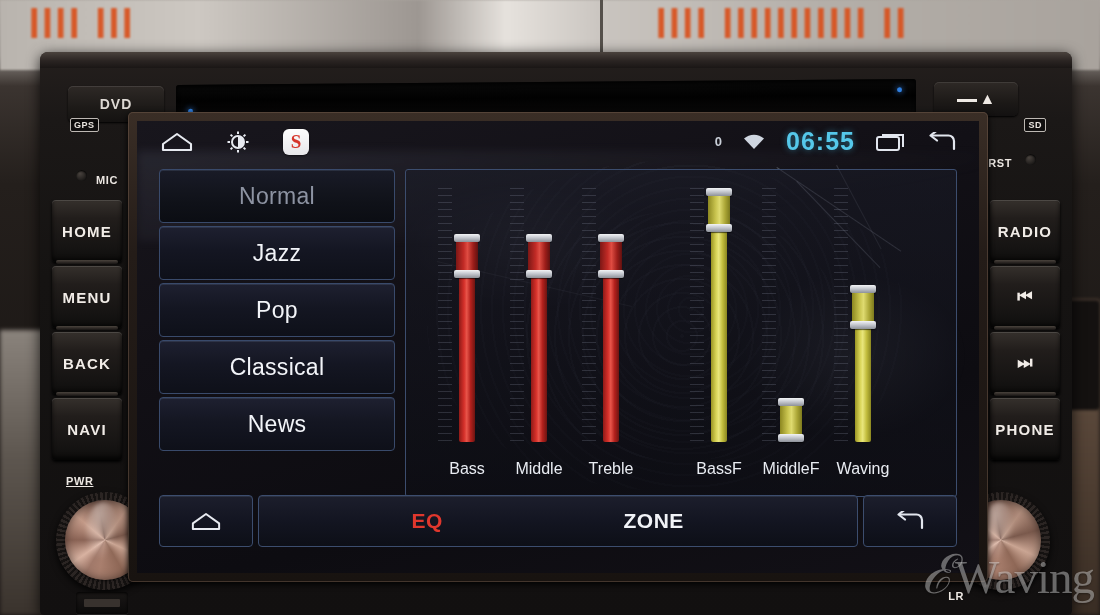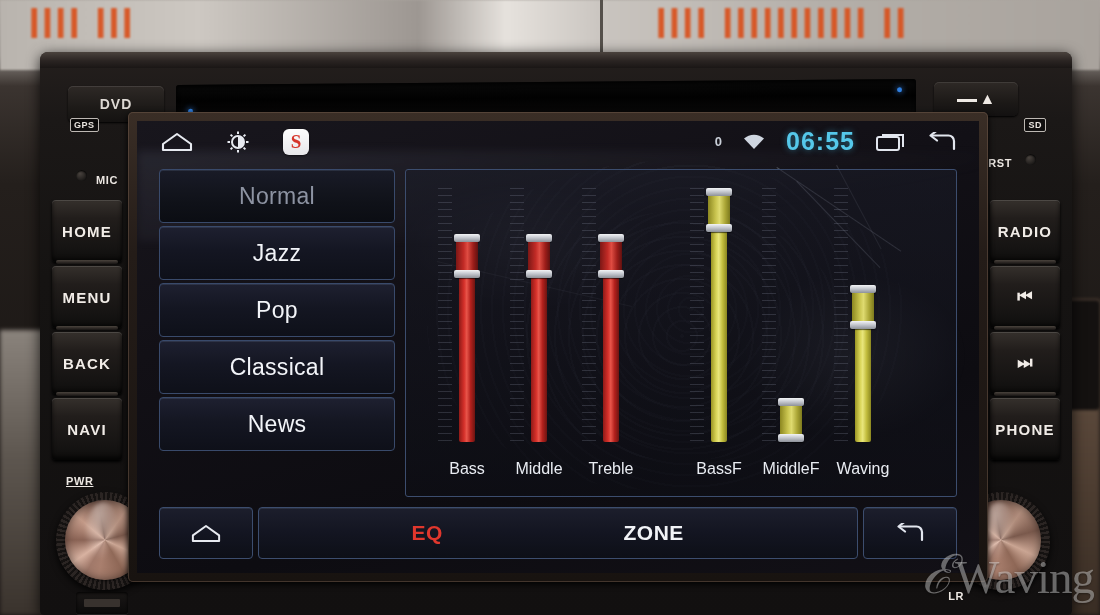--- a/index.html
+++ b/index.html
@@ -237,21 +237,21 @@
     position:absolute;left:2px;top:8px;bottom:8px;width:22px;
   }
   .thumb .body.red{background:linear-gradient(90deg,#7c1715 0%,#c22b26 35%,#df4c42 52%,#9d1e1a 78%,#611110 100%);}
   .thumb .body.yellow{background:linear-gradient(90deg,#8c8720 0%,#c9c44f 35%,#dfdb70 52%,#aba636 78%,#7d7a1d 100%);}
   .slabel{
     position:absolute;bottom:18px;text-align:center;color:#e9ecf2;font-size:16px;white-space:nowrap;
     transform:translateX(-50%);
   }
 
   
-  #botnav{position:absolute;left:22px;bottom:14px;width:798px;height:52px;display:flex;gap:5px;}
+  #botnav{position:absolute;left:22px;bottom:26px;width:798px;height:52px;display:flex;gap:5px;}
   .navbtn{
     border:1px solid #3c4d6e;border-radius:4px;
     background:linear-gradient(180deg,#1c1e2c 0%,#131521 50%,#0d0f17 100%);
     display:flex;align-items:center;justify-content:center;
     box-shadow:inset 0 1px 0 rgba(150,175,220,.13);
   }
   .navbtn.small{width:92px;}
   .navbtn.wide{flex:1;position:relative;}
   .nav-eq{position:absolute;left:25.5%;color:#e0372d;font-size:21px;font-weight:bold;letter-spacing:.5px;}
   .nav-zone{position:absolute;left:66%;transform:translateX(-50%);color:#f1f3f7;font-size:21px;font-weight:bold;letter-spacing:.5px;}

